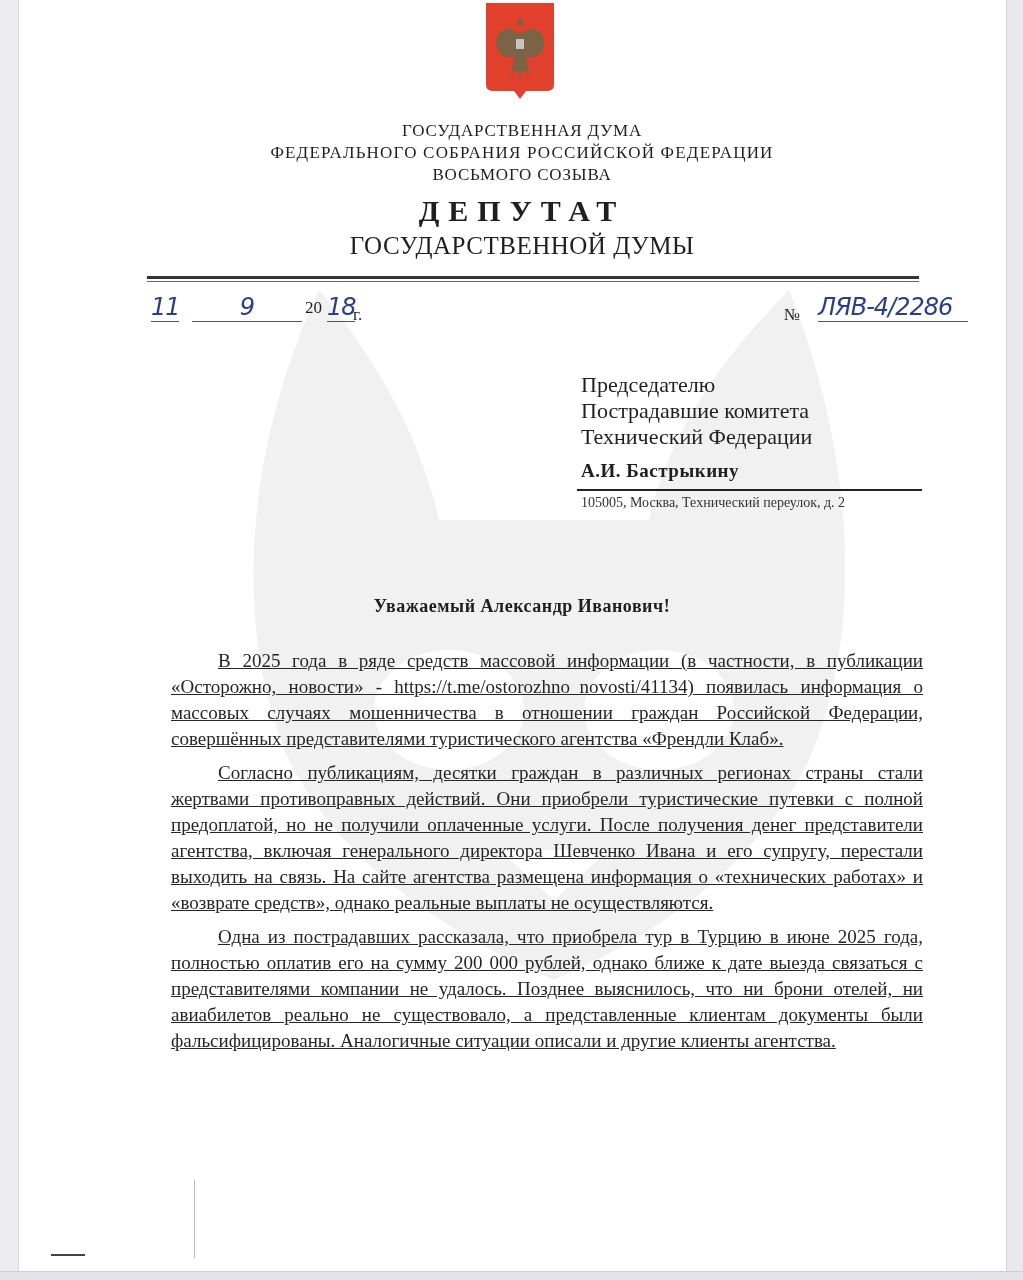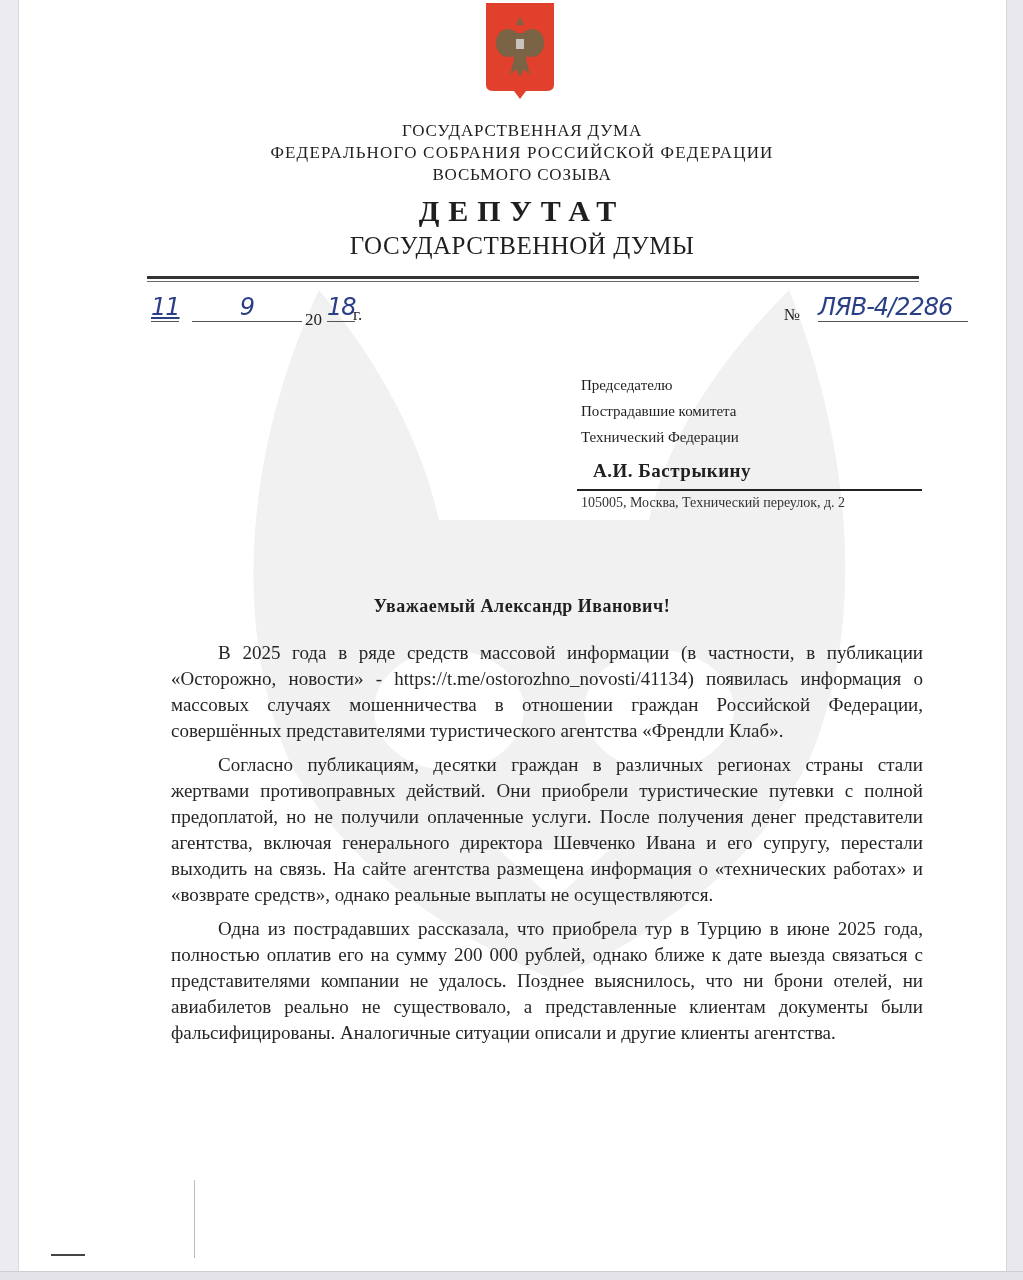--- a/index.html
+++ b/index.html
@@ -30,37 +30,37 @@
   .hdr-3 { top: 165px; font-size: 17px; letter-spacing: 0.8px; }
   .hdr-title { top: 194px; font-size: 30px; font-weight: bold; letter-spacing: 9px; }
   .hdr-sub { top: 232px; font-size: 25px; letter-spacing: 0.5px; }
 
   .rule { position: absolute; left: 128px; width: 772px; background: #333; }
   .rule-a { top: 276px; height: 3px; }
   .rule-b { top: 281px; height: 1px; background: #666; }
 
   .dateline { position: absolute; top: 293px; left: 128px; width: 800px; height: 40px; font-size: 17px; }
   .hand { font-family: "DejaVu Sans", sans-serif; font-style: italic; color: #2a3f86; font-size: 24px; letter-spacing: -1px; }
-  .d-day { position: absolute; left: 4px; top: 0; width: 28px; border-bottom: 1px solid #555; text-align: right; text-decoration: underline; }
+  .d-day { position: absolute; left: 4px; top: 0; width: 28px; border-bottom: 1px solid #555; text-align: right; }
   .d-month { position: absolute; left: 45px; top: 0; width: 110px; border-bottom: 1px solid #555; text-align: center; }
-  .d-20 { position: absolute; left: 158px; top: 17px; font-family: Liberation Serif, serif; }
+  .d-20 { position: absolute; left: 158px; top: 5px; font-family: Liberation Serif, serif; }
   .d-year { position: absolute; left: 180px; top: 0; width: 28px; border-bottom: 1px solid #555; text-align: center; }
   .d-g { position: absolute; left: 206px; top: 12px; }
   .num-sign { position: absolute; left: 637px; top: 12px; }
   .num-val { position: absolute; left: 671px; top: 0; width: 150px; border-bottom: 1px solid #555; }
 
-  .addr { position: absolute; left: 562px; top: 372px; font-size: 15px; line-height: 26px; font-family: Liberation Serif, serif; }
-  .addr-name { position: absolute; left: 574px; top: 460px; font-size: 19px; font-weight: bold; letter-spacing: 0.5px; }
+  .addr { position: absolute; left: 562px; top: 372px; font-size: 22px; line-height: 26px; font-family: Liberation Serif, serif; }
+  .addr-name { position: absolute; left: 562px; top: 460px; font-size: 19px; font-weight: bold; letter-spacing: 0.5px; }
   .addr-rule { position: absolute; left: 558px; top: 489px; width: 345px; height: 2px; background: #222; }
   .addr-post { position: absolute; left: 562px; top: 495px; font-size: 14px; color: #333; }
 
   .salute { position: absolute; left: 0; width: 1006px; top: 596px; text-align: center; font-size: 18px; font-weight: bold; letter-spacing: 0.5px; }
 
   .body { position: absolute; left: 152px; top: 640px; width: 752px; font-size: 19px; line-height: 26px; text-align: justify; color: #262626; }
-  .body p { margin: 0 0 8px 0; text-indent: 47px; }
+  .body p { margin: 8px 0 8px 0; text-indent: 47px; text-decoration: underline; }
 
   .margin-line { position: absolute; left: 175px; top: 1180px; width: 1px; height: 78px; background: #bbb; }
   .corner-mark { position: absolute; left: 32px; top: 1254px; width: 34px; height: 2px; background: #444; }
 </style>
 </head>
 <body>
 
 <div class="page">
 
   <svg class="watermark" viewBox="0 0 760 700">

